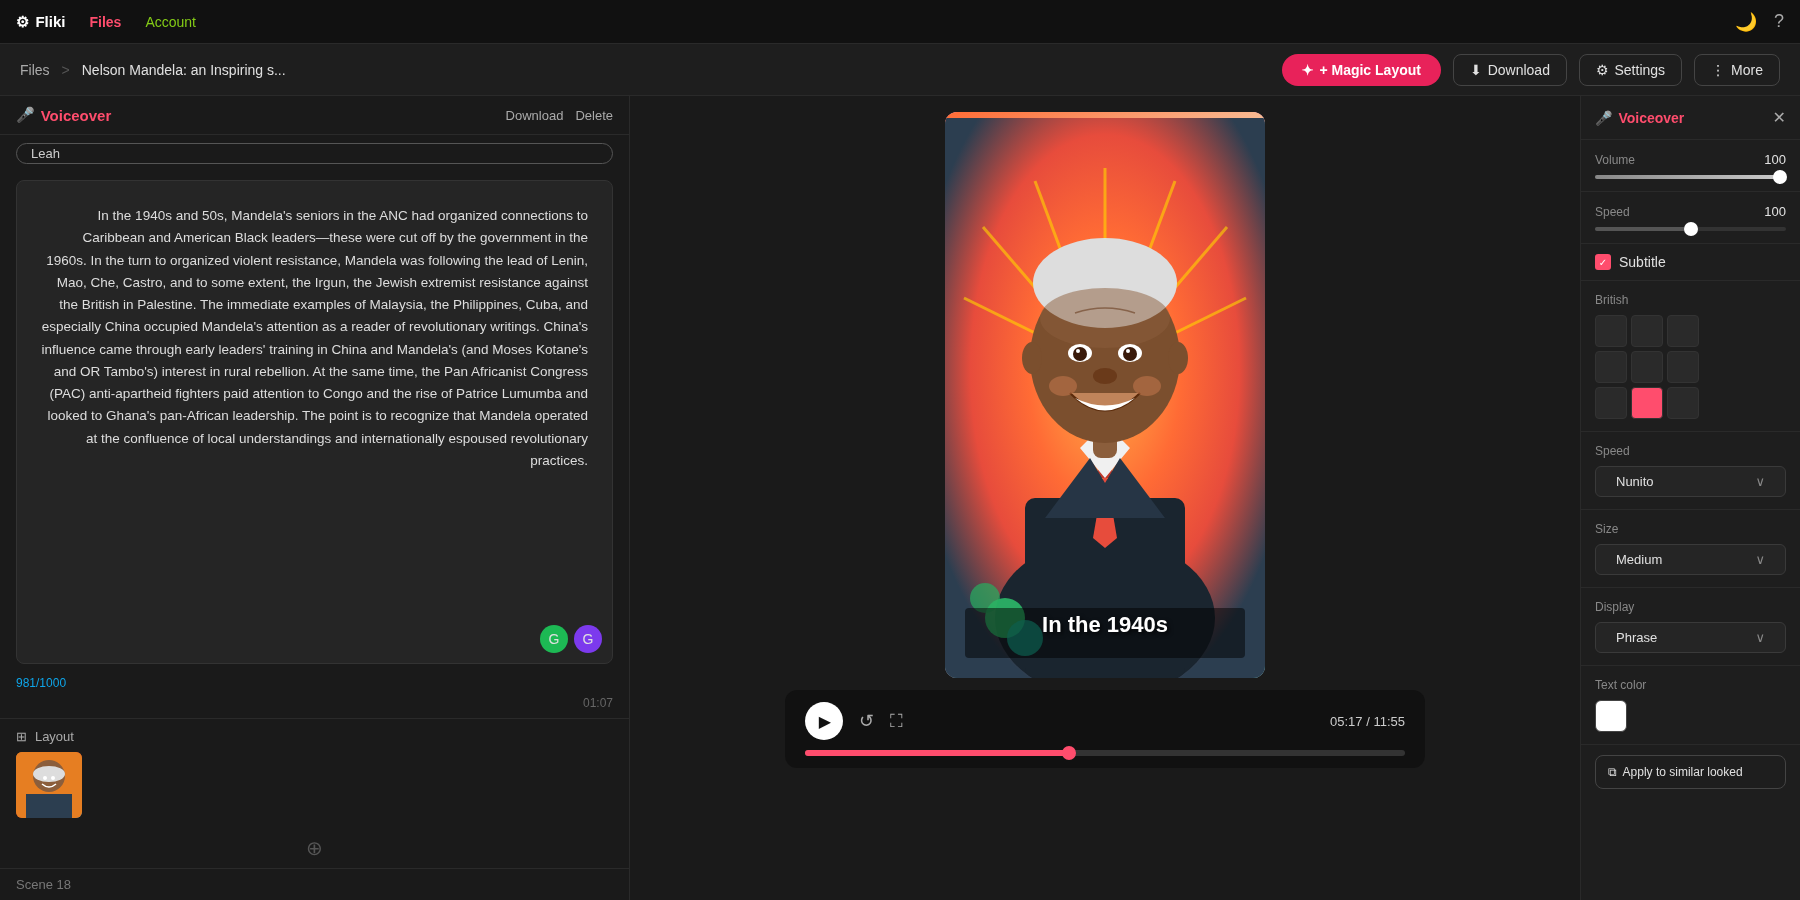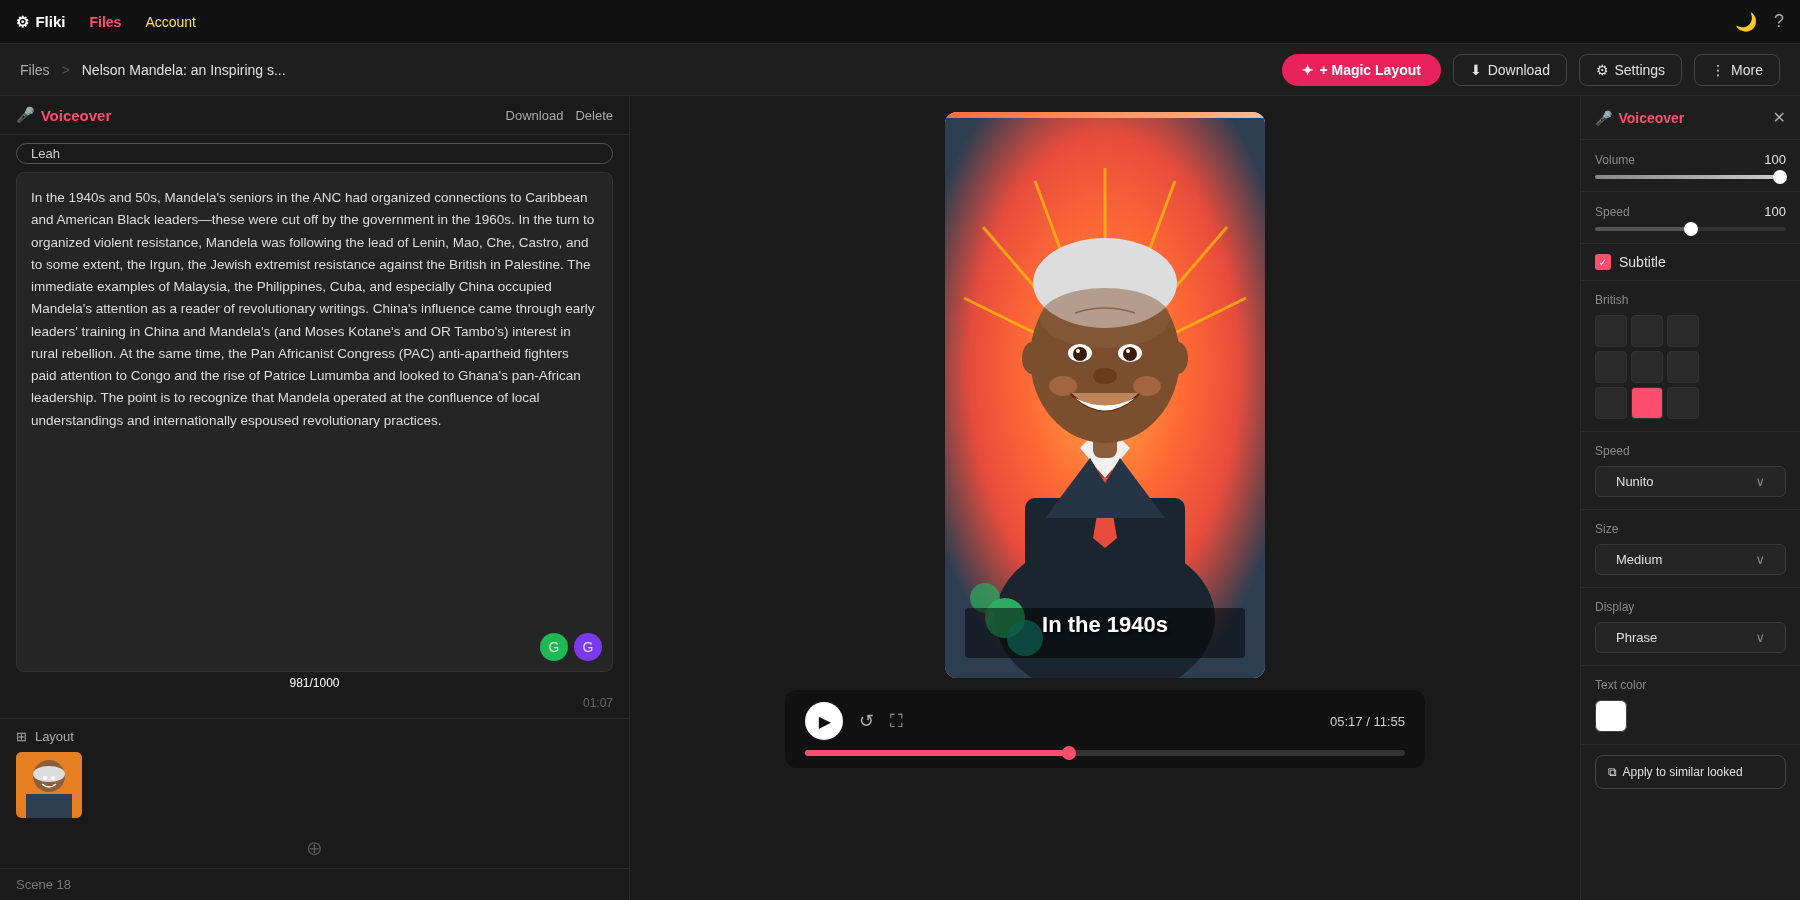--- a/index.html
+++ b/index.html
@@ -26,21 +26,21 @@
     .nav-logo {
       display: flex;
       align-items: center;
       gap: 6px;
       font-size: 15px;
       font-weight: 600;
       color: #fff;
     }
     .nav-link {
       font-size: 14px;
-      color: #fde047;
+      color: #84cc16;
       cursor: pointer;
     }
     .nav-link.active { color: #ff4d6d; font-weight: 600; }
     .nav-right {
       margin-left: auto;
       display: flex;
       align-items: center;
       gap: 16px;
     }
     .nav-icon-btn {
@@ -147,27 +147,28 @@
       display: inline-block;
       border: 1px solid #555;
       border-radius: 14px;
       padding: 2px 14px;
       font-size: 13px;
       color: #ccc;
       margin: 8px 16px;
     }
 
     .text-area-wrapper {
-      margin: 0 16px;
+      margin: 8px 16px;
       background: #252525;
       border: 1px solid #333;
       border-radius: 8px;
-      padding: 14px;
+      padding: 24px;
       position: relative;
       flex: 1;
+      text-align: right;
     }
     .text-content {
       font-size: 13.5px;
       line-height: 1.65;
       color: #ddd;
     }
     .text-tools {
       position: absolute;
       bottom: 10px;
       right: 10px;
@@ -180,24 +181,23 @@
       border-radius: 50%;
       display: flex;
       align-items: center;
       justify-content: center;
       font-size: 14px;
       cursor: pointer;
     }
     .tool-green { background: #1db954; }
     .tool-purple { background: #7c3aed; }
     .char-count {
-      color: #ffffff;
+      color: #0ea5e9;
       font-size: 12px;
       margin: 4px 16px;
-      text-align: center;
     }
     .timestamp {
       text-align: right;
       color: #666;
       font-size: 12px;
       margin: 2px 16px 8px;
     }
 
     
     .layout-section {

